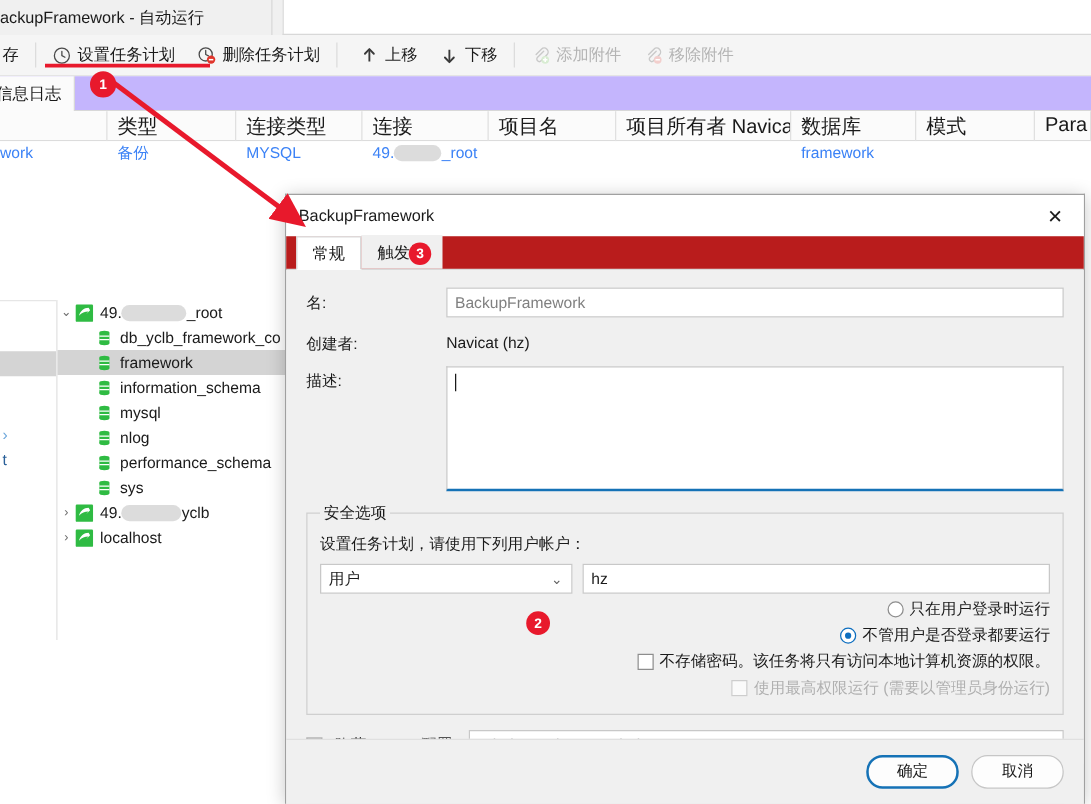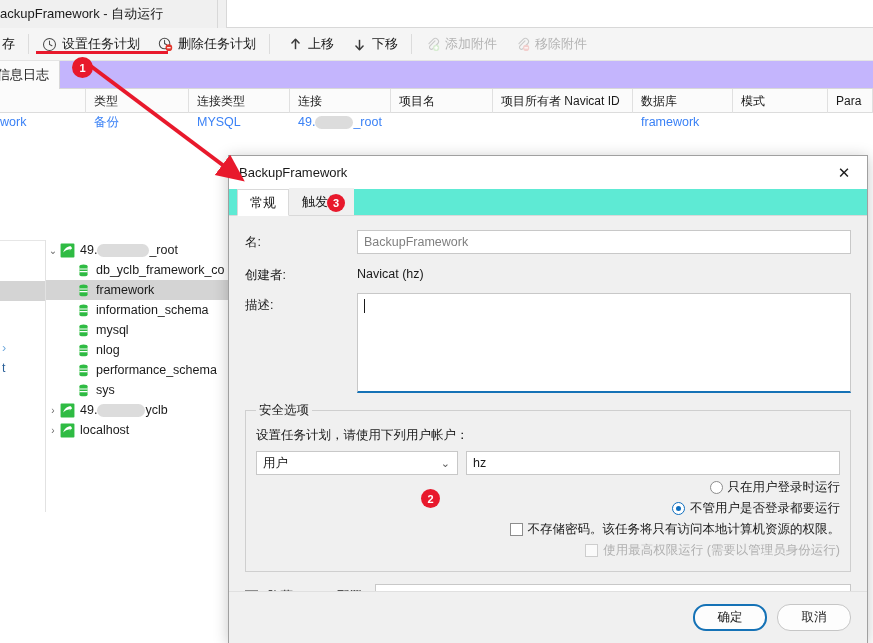--- a/index.html
+++ b/index.html
@@ -63,21 +63,21 @@
 
   
   .grid { position:absolute; left:0; top:89px; width:873px; height:42px; background:#fff; }
   .ghead {
     position:absolute; left:0; top:0; height:24px; width:873px;
     background:#fbfbfb; border-bottom:1px solid #dcdcdc;
     display:flex;
   }
   .gcell {
     height:24px; display:flex; align-items:center;
-    padding-left:8px; font-size:12px; color:#1a1a1a;
+    padding-left:8px; font-size:16px; color:#1a1a1a;
     border-right:1px solid #e0e0e0; white-space:nowrap; overflow:hidden;
   }
   .grow {
     position:absolute; left:0; top:24px; height:18px; width:873px;
     display:flex; background:#fff;
   }
   .rcell {
     height:18px; display:flex; align-items:center;
     padding-left:8px; font-size:12.5px; color:#3b82f6;
     white-space:nowrap; overflow:hidden;
@@ -134,21 +134,21 @@
     height:33px; background:#ffffff; border-bottom:1px solid #ffffff;
     display:flex; align-items:center; padding-left:10px;
     font-size:13px; color:#1a1a1a; position:relative;
   }
   .dlg-close {
     position:absolute; right:0; top:0; width:46px; height:33px;
     display:flex; align-items:center; justify-content:center;
     font-size:15px; color:#1a1a1a; cursor:default;
   }
   .dlg-tabs {
-    position:relative; height:27px; background:#5eead4;
+    position:relative; height:27px; background:#b91c1c;
     padding-left:8px; display:flex; align-items:flex-end;
     border-bottom:1px solid #d9d9d9;
   }
   .dtab {
     height:27px; padding:0 12px; display:flex; align-items:center;
     font-size:13px; color:#1a1a1a; background:#f0f0f0;
     border:1px solid transparent; border-bottom:none;
   }
   .dtab.active {
     background:#ffffff; border-color:#d9d9d9; border-bottom:1px solid #ffffff;

